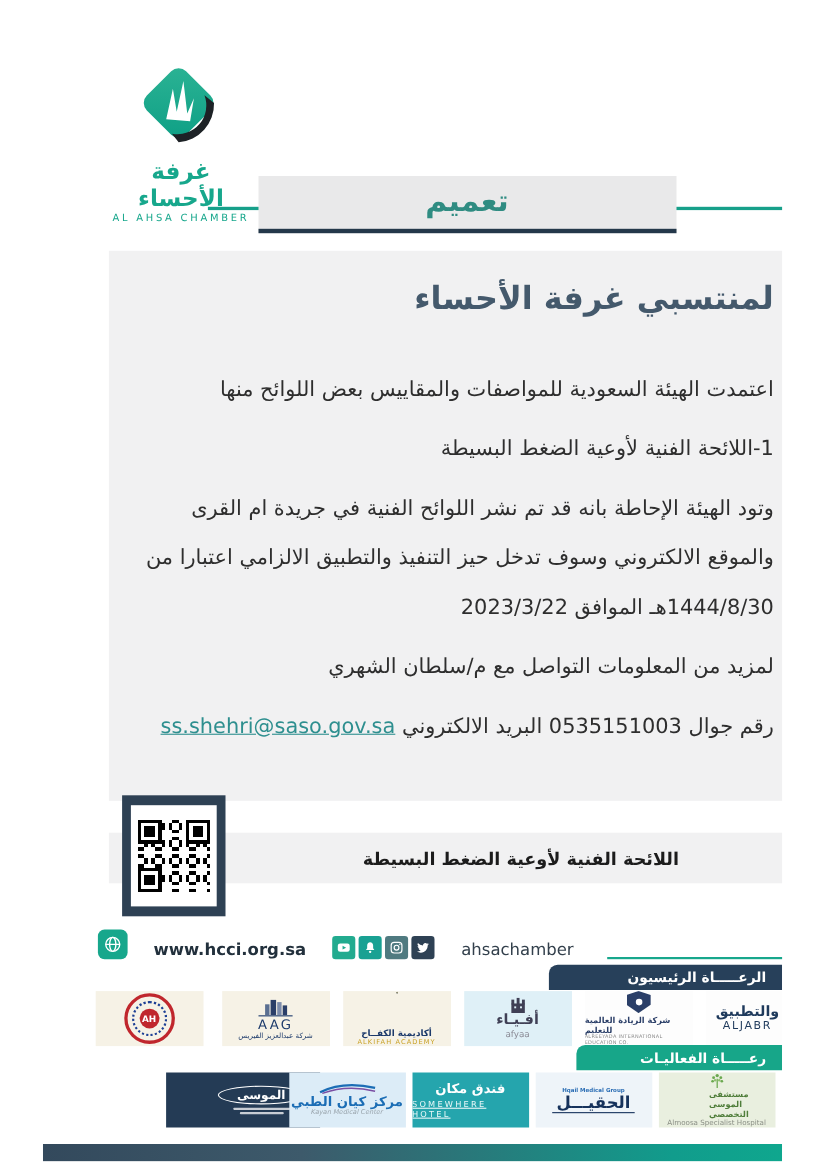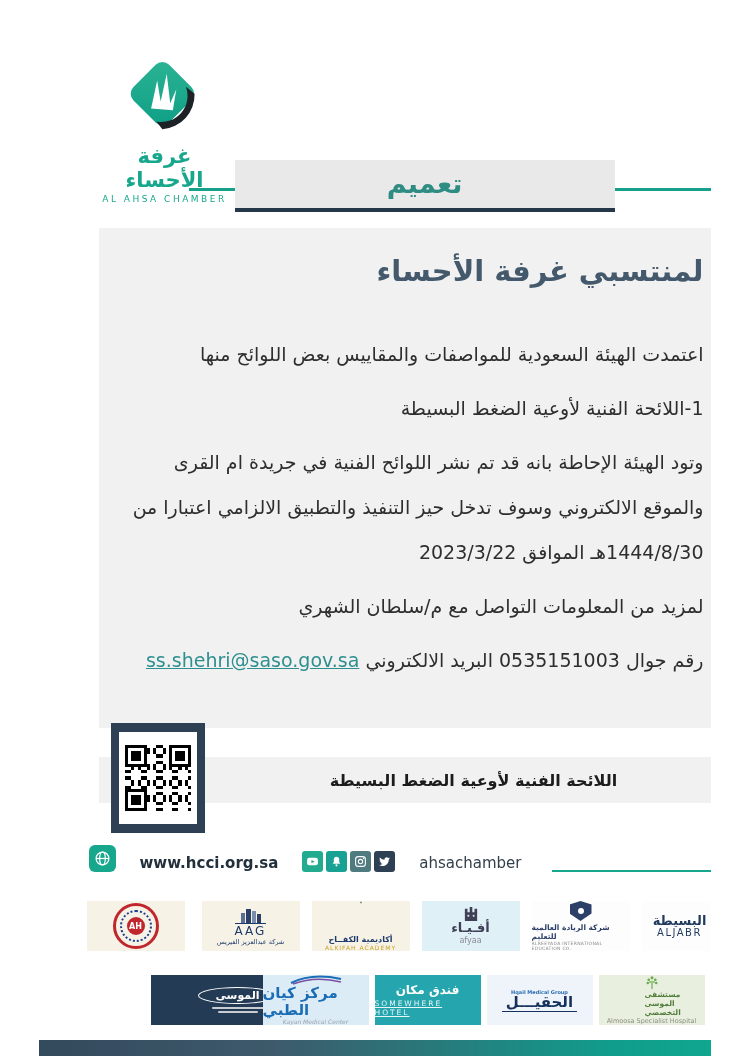--- a/index.html
+++ b/index.html
@@ -85,21 +85,21 @@
 
   .aljabr{flex-direction:row;gap:6px;}
   .aljabr-txt{text-align:center;}
   .aljabr-ar{color:#1f3a5c;font-size:13px;font-weight:bold;line-height:1;}
   .aljabr-en{color:#1f3a5c;font-size:10px;letter-spacing:1.5px;line-height:1.2;}
 
   .mousa-oval{border:1px solid #fff;border-radius:50%;padding:1px 16px;color:#fff;font-size:11px;font-weight:bold;}
   .mousa-bar{width:52px;height:2px;background:rgba(255,255,255,.75);margin-top:3px;border-radius:1px;}
   .mousa-bar.b2{width:40px;margin-top:2px;}
 
-  .kayan-ar{color:#1b6db5;font-size:15px;font-weight:bold;line-height:1.1;}
+  .kayan-ar{color:#1b6db5;font-size:12px;font-weight:bold;line-height:1.1;}
   .kayan-en{color:#9aa5ad;font-size:6px;font-style:italic;}
 
   .makan-ar{color:#fff;font-size:12px;font-weight:bold;}
   .makan-en{color:#e8f7f8;font-size:7.5px;letter-spacing:2px;margin-top:2px;text-decoration:underline;}
 
   .hqail-en{color:#2a6db4;font-size:5px;font-weight:bold;}
   .hqail-ar{color:#16325c;font-size:15px;font-weight:bold;line-height:1;border-bottom:1px solid #16325c;padding:0 4px 1px;}
 
   .moosa-ar{color:#4f7d3a;font-size:7.5px;font-weight:bold;padding-left:46px;}
   .moosa-en{color:#8a8f85;font-size:6.5px;}
@@ -293,20 +293,21 @@
       <span class="sq" style="background:#2e4154">
         <svg viewBox="0 0 24 24" fill="#fff">
             <path d="M22 6c-.8.4-1.6.6-2.4.7.9-.5 1.5-1.3 1.8-2.3-.8.5-1.7.9-2.6 1A4 4 0 0 0 12 8.6 11.6 11.6 0 0 1 3.5 4.4a4 4 0 0 0 1.3 5.4c-.7 0-1.3-.2-1.8-.5 0 2 1.4 3.6 3.2 4a4 4 0 0 1-1.8.1 4 4 0 0 0 3.8 2.8A8.1 8.1 0 0 1 2 18.6 11.4 11.4 0 0 0 8.3 20.4c7.5 0 11.6-6.2 11.6-11.6v-.5c.8-.6 1.5-1.3 2.1-2.3z"></path>
           </svg>
       </span>
     </span>
     <span class="handle">ahsachamber</span>
     <span class="footer-line"></span>
   </div>
 
+  <div class="bar bar-main">الرعـــــاة الرئيسيون</div>
 
   <div class="row1">
     <div class="tile cream" style="left:48px">
       <div class="emblem-outer">
           <div class="emblem-mid">
             <div class="emblem-core">AH</div>
           </div>
         </div>
     </div>
     <div class="tile cream" style="left:163px">
@@ -342,31 +343,32 @@
     </div>
     <div class="tile white" style="left:493px">
       <div class="shield">
           <i></i>
         </div>
       <div class="ryada-ar">شركة الريادة العالمية للتعليم</div>
       <div class="ryada-en">ALREEYADA INTERNATIONAL EDUCATION CO.</div>
     </div>
     <div class="tile white aljabr" style="left:603px;width:108px">
       <div class="aljabr-txt">
-        <div class="aljabr-ar">البسيطة</div>
+        <div class="aljabr-ar">والتطبيق</div>
         <div class="aljabr-en">ALJABR</div>
       </div>
       <svg width="26" height="26" viewBox="0 0 26 26">
         <polygon points="2,13 13,2 13,9 7,13 13,17 13,24" fill="#1b75bb"></polygon>
         <polygon points="15,2 24,9 24,17 15,24 15,17 20,13 15,9" fill="#35a54a"></polygon>
         <polygon points="15,11 19,13 15,15" fill="#d22630"></polygon>
       </svg>
     </div>
   </div>
 
+  <div class="bar bar-events">رعـــــاة الفعاليـات</div>
 
   <div class="row2">
     <div class="tile navy-t" style="left:112px">
       <div class="mousa-oval">الموسى</div>
       <div class="mousa-bar"></div>
       <div class="mousa-bar b2"></div>
     </div>
     <div class="tile kayan" style="left:224px">
       <svg width="54" height="10" viewBox="0 0 54 10">
         <path d="M2 8 C 18 0, 34 0, 52 4" stroke="#1b6db5" stroke-width="2" fill="none"></path>

